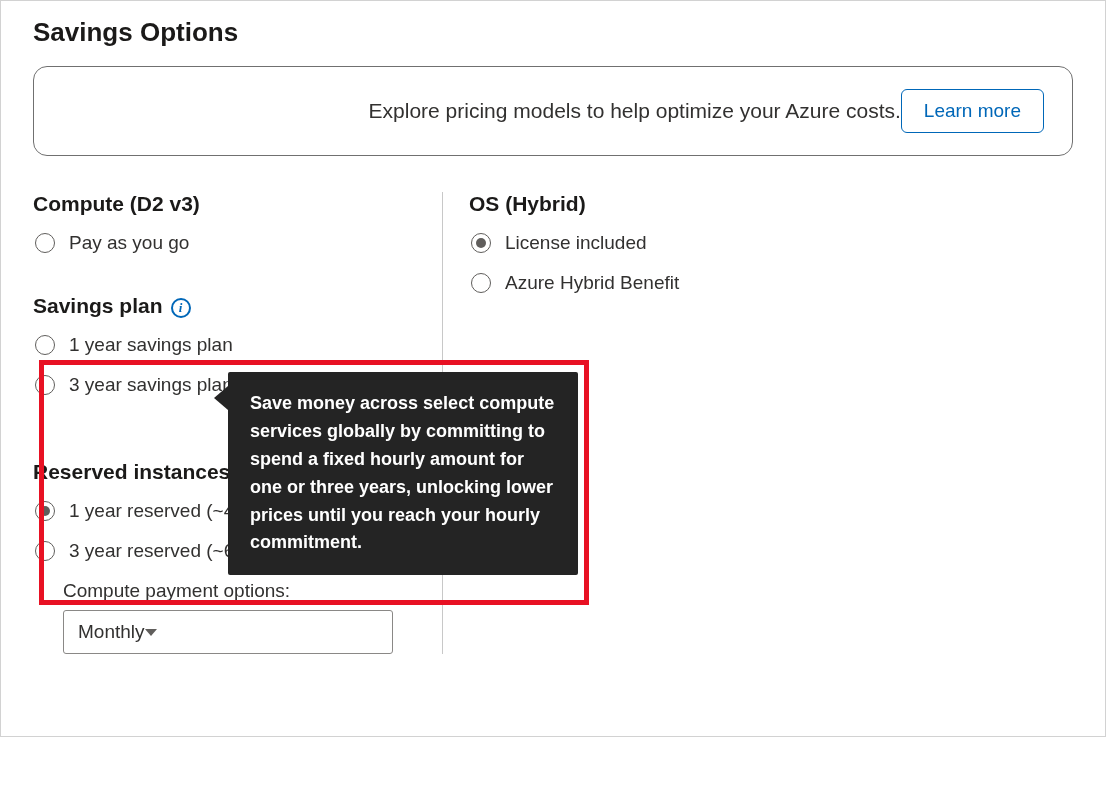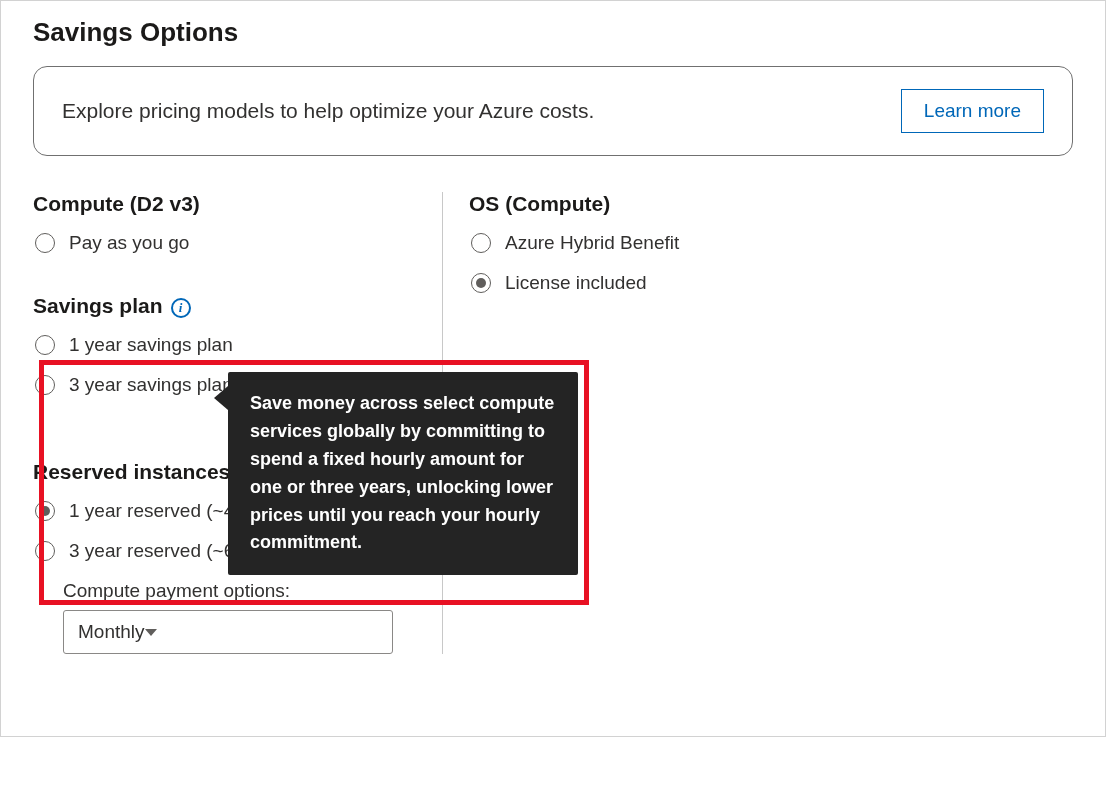--- a/index.html
+++ b/index.html
@@ -22,31 +22,31 @@
       font-weight: 700;
       margin: 16px 0 18px 0;
       color: #1b1a19;
     }
     .banner {
       border: 1px solid #707070;
       border-radius: 14px;
       padding: 22px 28px;
       display: flex;
       align-items: center;
-      justify-content: space-between;
+      justify-content: flex-end;
     }
     .banner-text {
       font-size: 21px;
       color: #323130;
     }
     .learn-more {
       border: 1px solid #0067b8;
       color: #0067b8;
       background: #fff;
-      border-radius: 0;
+      border-radius: 6px;
       padding: 10px 22px;
       font-size: 19px;
       cursor: pointer;
     }
     .columns {
       display: flex;
       margin-top: 36px;
       position: relative;
     }
     .col-left {
@@ -224,29 +224,29 @@
       <div class="payment-label">Compute payment options:</div>
       <div class="select">
         <span>Monthly</span>
         <span class="chevron"></span>
       </div>
 
     </div>
 
     <div class="col-right">
       <div class="section-head">
-        <span>OS (Compute)</span>
-      </div>
-      <div class="option">
-        <span class="radio"></span>
-        <span>Azure Hybrid Benefit</span>
+        <span>OS (Hybrid)</span>
       </div>
       <div class="option">
         <span class="radio selected"></span>
         <span>License included</span>
+      </div>
+      <div class="option">
+        <span class="radio"></span>
+        <span>Azure Hybrid Benefit</span>
       </div>
     </div>
 
     <div class="tooltip">
       <span>Save money across select compute services globally by committing to spend a fixed hourly amount for one or three years, unlocking lower prices until you reach your hourly commitment.</span>
     </div>
 
   </div>
 
 </div>

